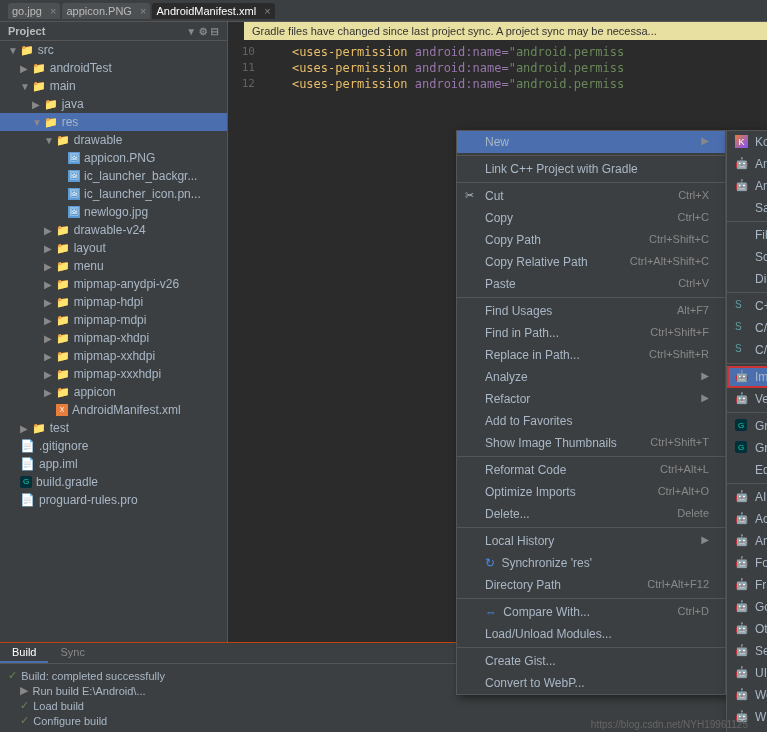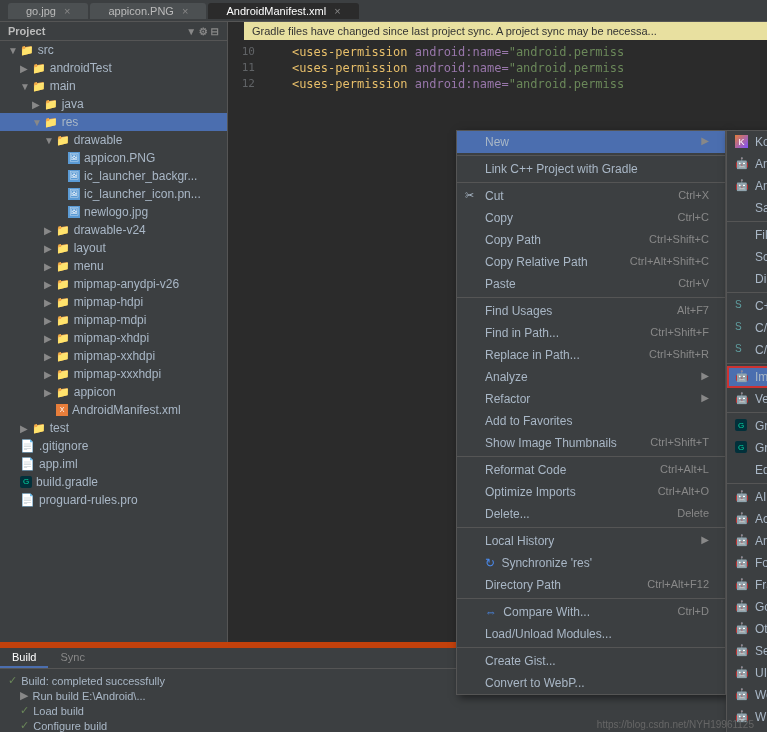--- a/index.html
+++ b/index.html
@@ -24,21 +24,21 @@
       border-bottom: 1px solid #555;
       font-size: 11px;
       color: #bbb;
     }
     .title-bar .tabs {
       display: flex;
       gap: 2px;
       align-items: center;
     }
     .tab {
-      padding: 2px 18px;
+      padding: 2px 4px;
       background: #4c5052;
       border-radius: 3px 3px 0 0;
       font-size: 11px;
       color: #bbb;
       cursor: pointer;
     }
     .tab.active {
       background: #2b2b2b;
       color: #fff;
     }
@@ -196,21 +196,21 @@
     }
 
     
     .bottom-panel {
       position: absolute;
       bottom: 0;
       left: 0;
       right: 8px;
       height: 90px;
       background: #3c3f41;
-      border-top: 6px solid #c2410c;
+      border-top: 1px solid #c2410c;
     }
     .bottom-tabs {
       display: flex;
       background: #3c3f41;
       border-bottom: 1px solid #555;
     }
     .bottom-tab {
       padding: 3px 12px;
       font-size: 11px;
       cursor: pointer;
@@ -228,21 +228,21 @@
       display: flex;
       align-items: center;
       padding: 1px 0;
     }
     .build-item .arrow-r { color: #888; margin-right: 4px; }
 
     
     .watermark {
       position: absolute;
       bottom: 2px;
-      right: 13px;
+      right: 19px;
       font-size: 10px;
       color: #666;
       z-index: 200;
       padding-left: 28px;
     }
 
     .img-icon {
       display: inline-block;
       width: 12px;
       height: 12px;

